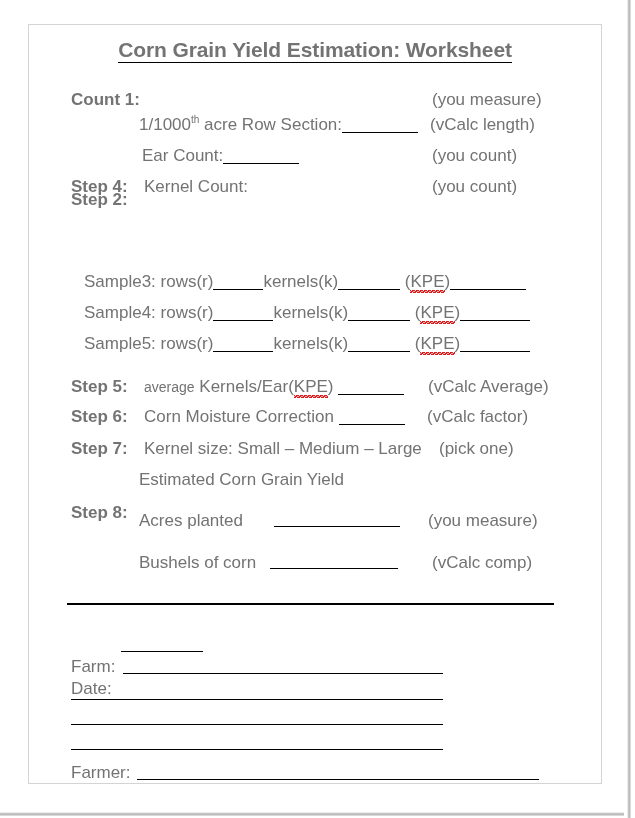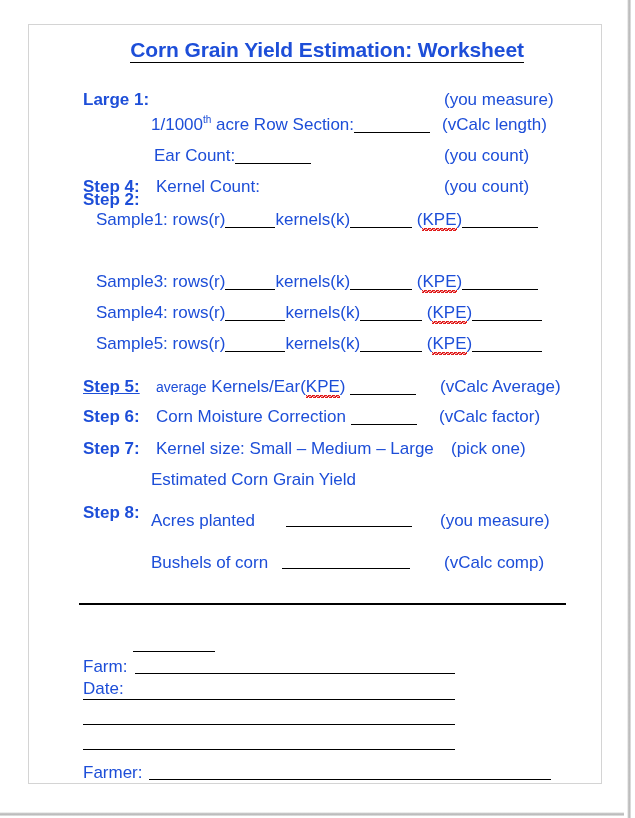--- a/index.html
+++ b/index.html
@@ -25,25 +25,25 @@
     top: 24px;
     width: 574px;
     height: 760px;
     background: #ffffff;
     border: 1px solid #d4d4d4;
     box-shadow: 0 0 0 0 transparent;
   }
 
   #page-inner {
     position: absolute;
-    left: 12px; top: 0;
+    left: 0; top: 0;
     width: 572px;
     height: 758px;
     padding: 0;
-    color: #1d4ed8;
+    color: #737373;
   }
 
   
   .doc-title {
     position: absolute;
     left: 0; top: 13px;
     width: 572px;
     text-align: center;
     font-size: 21px;
     font-weight: bold;
@@ -150,47 +150,38 @@
 
 <div id="viewport">
 
   <div id="page">
     <div id="page-inner">
 
       <div class="doc-title">
         <span class="t">Corn Grain Yield Estimation: Worksheet</span>
       </div>
 
-      <div class="row bold" style="left:42px; top:66px;">Large 1:</div>
+      <div class="row bold" style="left:42px; top:66px;">Count 1:</div>
       <div class="row" style="left:403px; top:66px;">(you measure)</div>
 
       <div class="row" style="left:110px; top:91px;">
         <span>1/1000</span><sup class="ord">th</sup><span> acre Row Section:</span><span class="blank b76"></span>
       </div>
       <div class="row" style="left:401px; top:91px;">(vCalc length)</div>
 
       <div class="row bold" style="left:42px; top:122px;margin-top:44px;">Step 2:</div>
       <div class="row" style="left:113px; top:122px;">
         <span>Ear Count:</span><span class="blank b76"></span>
       </div>
       <div class="row" style="left:403px; top:122px;">(you count)</div>
 
       <div class="row bold" style="left:42px; top:153px;">Step 4:</div>
       <div class="row" style="left:115px; top:153px;">Kernel Count:</div>
       <div class="row" style="left:403px; top:153px;">(you count)</div>
 
-      <div class="row" style="left:55px; top:186px;">
-        <span>Sample1:</span>
-        <span>rows(r)</span><span class="blank b50"></span><span>kernels(k)</span><span class="blank b62"></span>
-        <span>(</span><span class="misspell">KPE<span class="squig">
-              <svg width="34" height="4" viewBox="0 0 34 4">
-                <path d="M0 2.5 L2.0 1.0 L4.0 2.5 L6.0 1.0 L8.0 2.5 L10.0 1.0 L12.0 2.5 L14.0 1.0 L16.0 2.5 L18.0 1.0 L20.0 2.5 L22.0 1.0 L24.0 2.5 L26.0 1.0 L28.0 2.5 L30.0 1.0 L32.0 2.5 L34.0 1.0" fill="none" stroke="#e01b1b" stroke-width="1"></path>
-              </svg>
-            </span></span><span>)</span><span class="blank b76"></span>
-      </div>
 
 
       <div class="row" style="left:55px; top:248px;">
         <span>Sample3:</span>
         <span>rows(r)</span><span class="blank b50"></span><span>kernels(k)</span><span class="blank b62"></span>
         <span>(</span><span class="misspell">KPE<span class="squig">
               <svg width="34" height="4" viewBox="0 0 34 4">
                 <path d="M0 2.5 L2.0 1.0 L4.0 2.5 L6.0 1.0 L8.0 2.5 L10.0 1.0 L12.0 2.5 L14.0 1.0 L16.0 2.5 L18.0 1.0 L20.0 2.5 L22.0 1.0 L24.0 2.5 L26.0 1.0 L28.0 2.5 L30.0 1.0 L32.0 2.5 L34.0 1.0" fill="none" stroke="#e01b1b" stroke-width="1"></path>
               </svg>
             </span></span><span>)</span><span class="blank b76"></span>
@@ -209,21 +200,21 @@
       <div class="row" style="left:55px; top:310px;text-align:center;">
         <span>Sample5:</span>
         <span>rows(r)</span><span class="blank b60"></span><span>kernels(k)</span><span class="blank b62"></span>
         <span>(</span><span class="misspell">KPE<span class="squig">
               <svg width="34" height="4" viewBox="0 0 34 4">
                 <path d="M0 2.5 L2.0 1.0 L4.0 2.5 L6.0 1.0 L8.0 2.5 L10.0 1.0 L12.0 2.5 L14.0 1.0 L16.0 2.5 L18.0 1.0 L20.0 2.5 L22.0 1.0 L24.0 2.5 L26.0 1.0 L28.0 2.5 L30.0 1.0 L32.0 2.5 L34.0 1.0" fill="none" stroke="#e01b1b" stroke-width="1"></path>
               </svg>
             </span></span><span>)</span><span class="blank b70"></span>
       </div>
 
-      <div class="row bold" style="left:42px; top:353px;text-decoration:underline;">Step 5:</div>
+      <div class="row bold" style="left:42px; top:353px;">Step 5:</div>
       <div class="row" style="left:115px; top:353px;">
         <span class="small">average</span>
         <span>Kernels/Ear(</span><span class="misspell">KPE<span class="squig">
               <svg width="34" height="4" viewBox="0 0 34 4">
                 <path d="M0 2.5 L2.0 1.0 L4.0 2.5 L6.0 1.0 L8.0 2.5 L10.0 1.0 L12.0 2.5 L14.0 1.0 L16.0 2.5 L18.0 1.0 L20.0 2.5 L22.0 1.0 L24.0 2.5 L26.0 1.0 L28.0 2.5 L30.0 1.0 L32.0 2.5 L34.0 1.0" fill="none" stroke="#e01b1b" stroke-width="1"></path>
               </svg>
             </span></span><span>)</span> <span class="blank b66"></span>
       </div>
       <div class="row" style="left:399px; top:353px;">(vCalc Average)</div>
 

